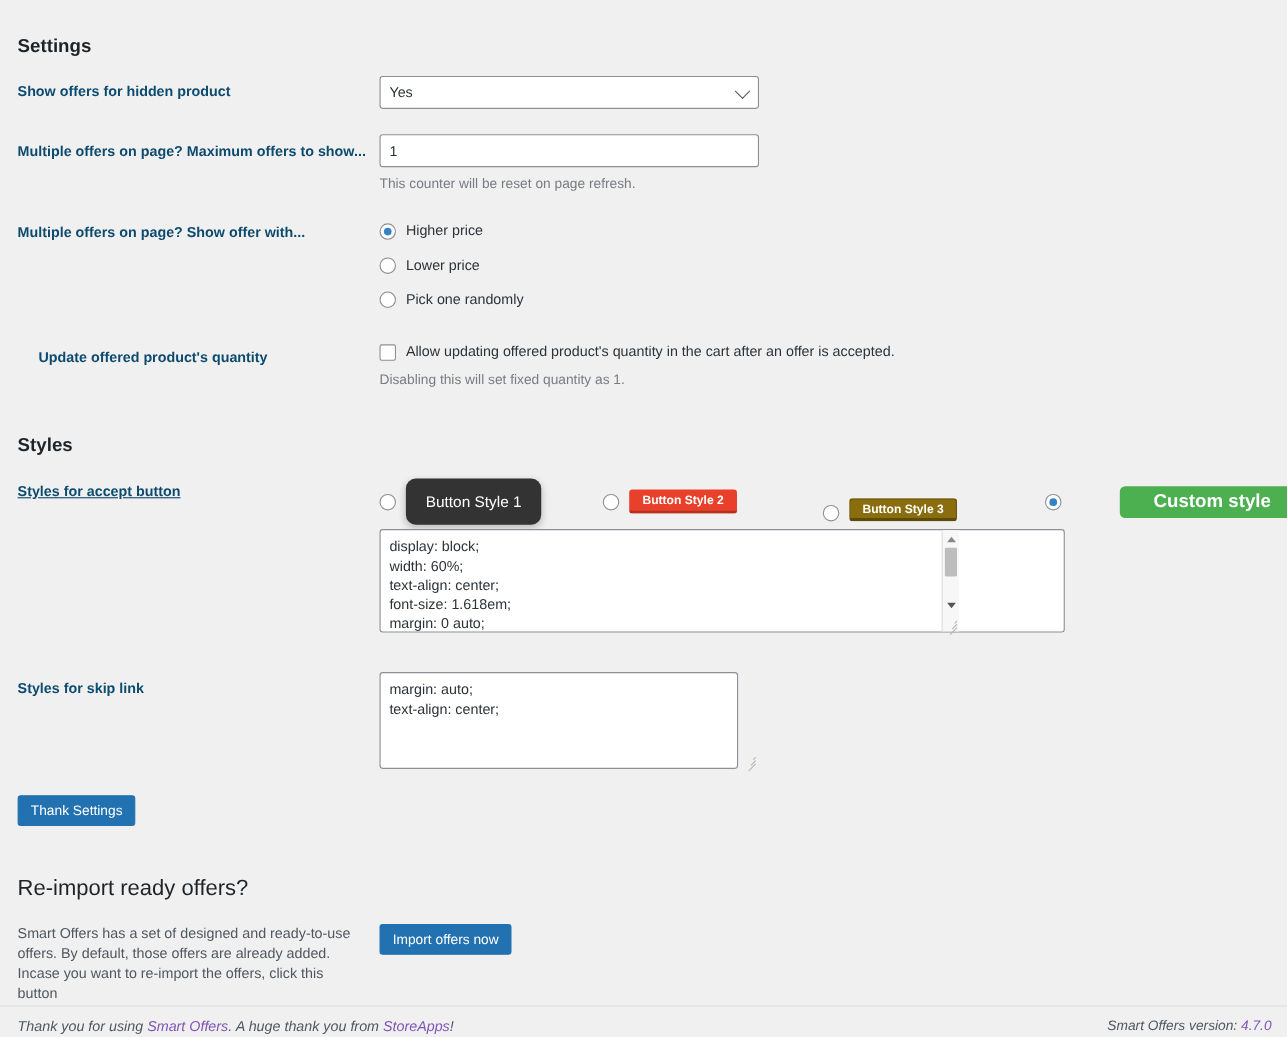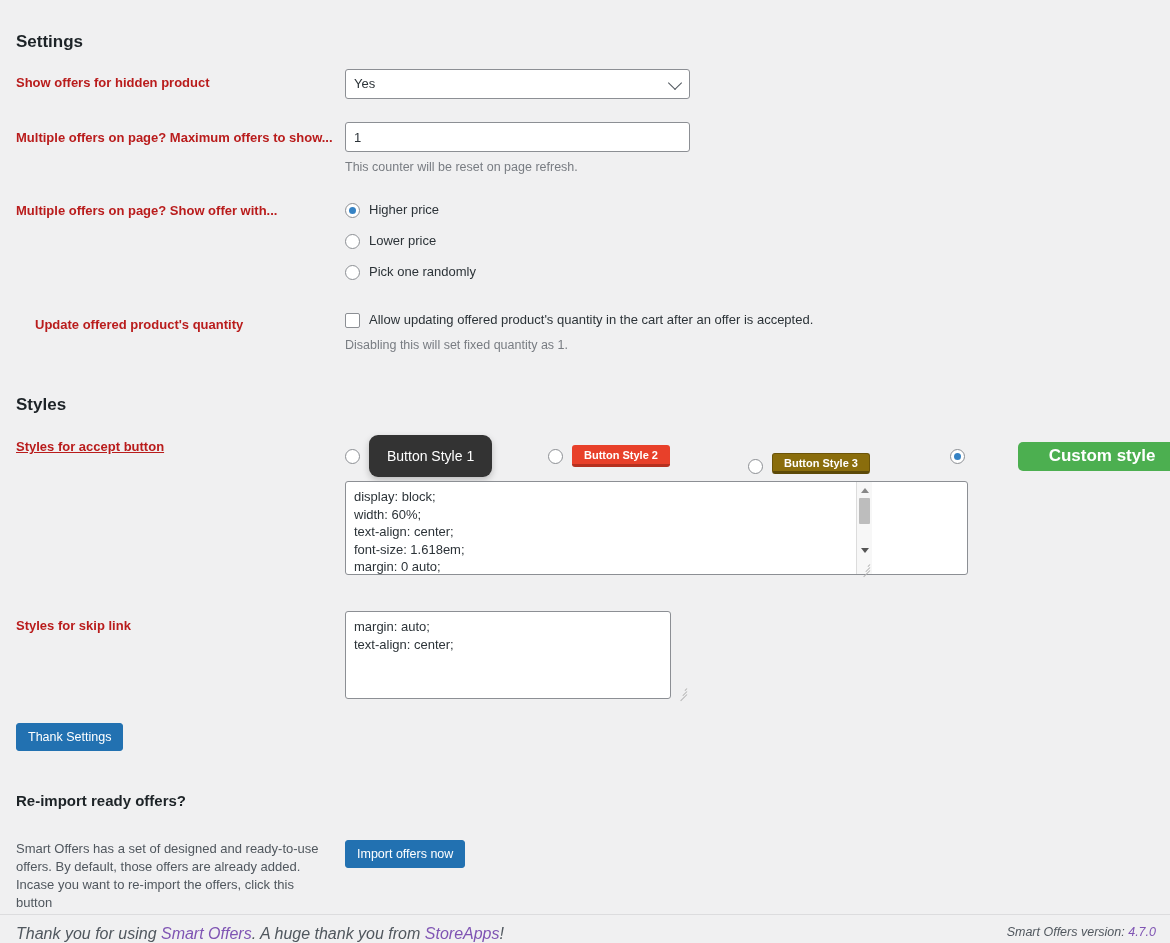--- a/index.html
+++ b/index.html
@@ -30,31 +30,31 @@
     left: 16px;
     font-size: 17px;
     font-weight: 700;
     color: #1d2327;
     letter-spacing: 0;
   }
   #heading-settings { top: 18px; }
   #heading-styles   { top: 381px; }
   #heading-reimport {
     top: 777px;
-    font-size: 15px;
+    font-size: 20px;
+    font-weight: 400;
+  }
+
+  
+  .row-label {
+    position: absolute;
+    left: 16px;
+    font-size: 13px;
     font-weight: 700;
-  }
-
-  
-  .row-label {
-    position: absolute;
-    left: 16px;
-    font-size: 13px;
-    font-weight: 700;
-    color: #b91c1c;
+    color: #0c4a6e;
     line-height: 1.4;
   }
 
   
   .field {
     position: absolute;
     left: 345px;
   }
 
   
@@ -370,21 +370,21 @@
     left: 0;
     top: 914px;
     width: 1170px;
     height: 1px;
     background: #dcdcde;
   }
   .footer-left {
     position: absolute;
     left: 16px;
     top: 925px;
-    font-size: 16px;
+    font-size: 13px;
     color: #50575e;
     font-style: italic;
   }
   .footer-right {
     position: absolute;
     right: 14px;
     top: 925px;
     font-size: 12.5px;
     color: #50575e;
     font-style: italic;

